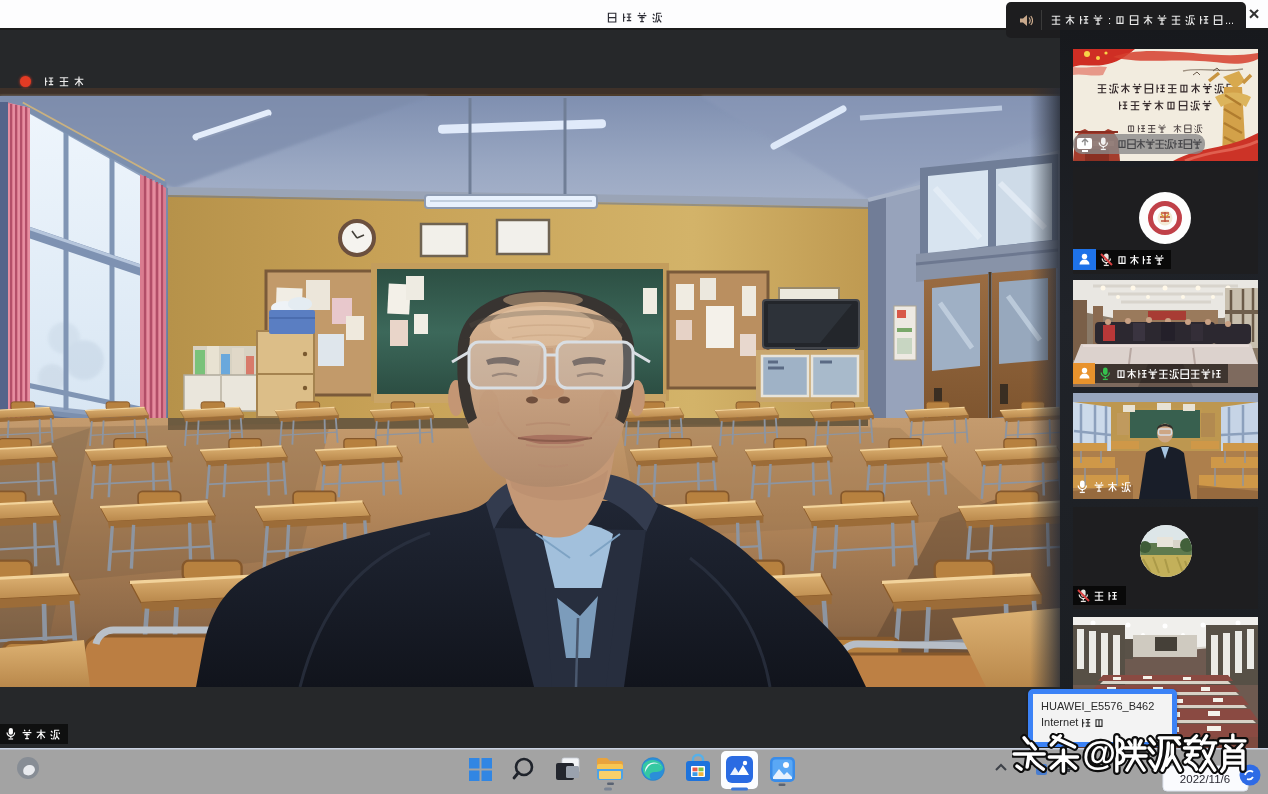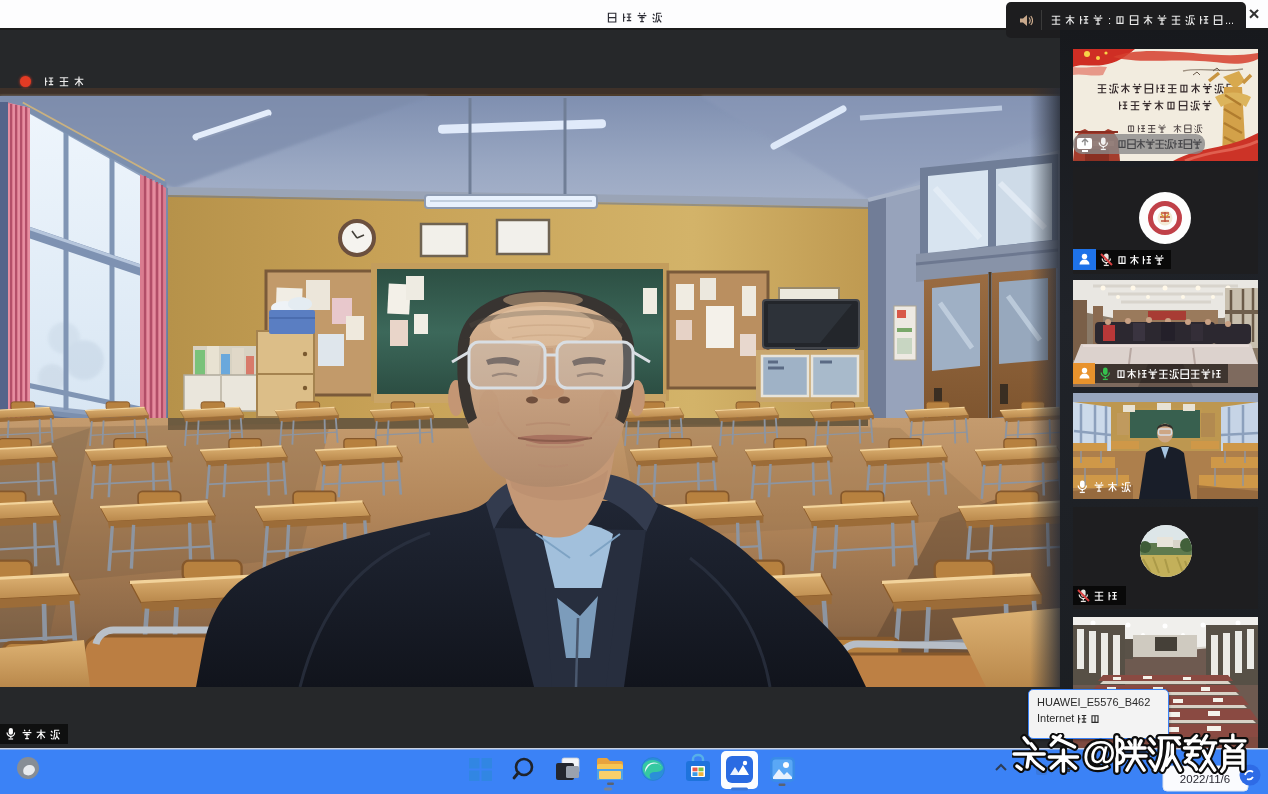--- a/index.html
+++ b/index.html
@@ -8,22 +8,22 @@
 .closex{position:absolute;left:1243px;top:3px;width:22px;height:22px;color:#333;font-size:19px;line-height:22px;text-align:center;font-weight:bold}
 .video{position:absolute;left:0;top:88px;width:1060px;height:599px;overflow:hidden}
 .video svg{filter:blur(0.65px)}
 .rec{position:absolute;left:20px;top:73px;height:16px;display:flex;align-items:center;color:#e8e8e8}
 .recdot{width:11px;height:11px;border-radius:50%;background:#e33b24;margin-right:12px;box-shadow:0 0 3px #e33b24}
 .nametag{position:absolute;left:0px;top:724px;height:20px;background:#0c0c0cd9;display:flex;align-items:center;padding:0 6px 0 5px;color:#fff}
 .notif{position:absolute;left:1006px;top:2px;width:240px;height:36px;background:#1d1d1f;border-radius:5px;display:flex;align-items:center;color:#efefef}
 .sidebar{position:absolute;left:1060px;top:30px;width:208px;height:718px;background:linear-gradient(180deg,#17191d,#202329 40%,#1b1e22)}
 .thumb{position:absolute;left:13px;width:185px;overflow:hidden;background:#161617}
 .lblbg{background:rgba(5,5,5,0.82);height:19px;padding:0 6px 0 4px}
-.tooltip{position:absolute;left:1028px;top:689px;width:131px;height:44px;background:#f3f3f3;border:1px solid #3b82f6;border-radius:5px;font-size:11px;color:#2a2a2a;padding:4px 0 0 8px;line-height:16px;box-shadow:0 1px 3px rgba(0,0,0,.4)}
-.taskbar{position:absolute;left:0;top:748px;width:1268px;height:46px;background:#3b82f6}
+.tooltip{position:absolute;left:1028px;top:689px;width:131px;height:44px;background:#f3f3f3;border:5px solid #3b82f6;border-radius:5px;font-size:11px;color:#2a2a2a;padding:4px 0 0 8px;line-height:16px;box-shadow:0 1px 3px rgba(0,0,0,.4)}
+.taskbar{position:absolute;left:0;top:748px;width:1268px;height:46px;background:#a3a3a3}
 .watermark{position:absolute;left:1012px;top:733px}
 .fk{display:inline-block;vertical-align:middle}
 </style></head>
 <body>
 <div id="stage">
 
 <svg width="0" height="0" style="position:absolute">
 <defs>
 <g id="ga" fill="none" stroke="currentColor" stroke-width="1.15">
           <path d="M1.4,1.2h7.4v8.8H1.4z M1.4,5.6h7.4"></path>

